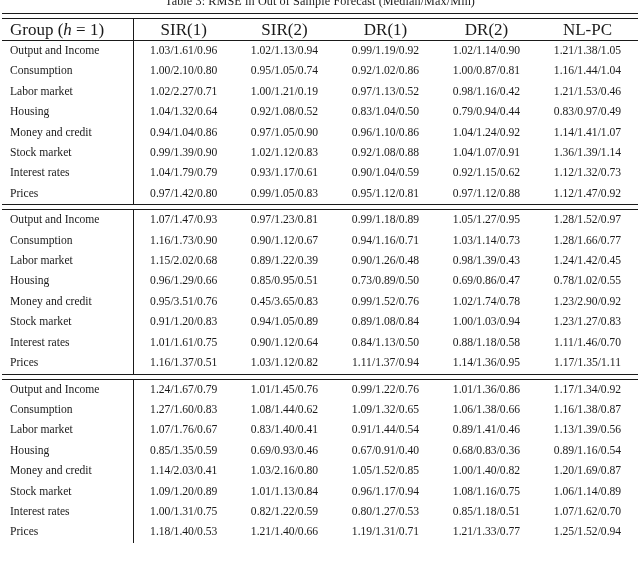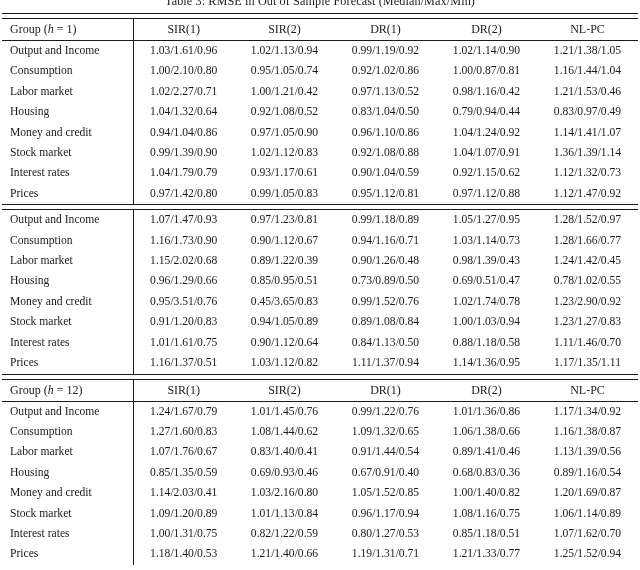--- a/index.html
+++ b/index.html
@@ -75,21 +75,21 @@
     padding: 0;
     line-height: 0;
     font-size: 0;
   }
 
   
   tr.hdr td {
     height: 21px;
     line-height: 21px;
     text-align: center;
-    font-size: 12px;
+    font-size: 17px;
   }
   tr.hdr td.grouphdr {
     text-align: left;
     padding-left: 8px;
     border-right: 1.0px solid #1a1a1a;
   }
 
   
   tr.datarow td {
     height: 20.4px;
@@ -157,21 +157,21 @@
           <td class="rowlabel">Consumption</td>
           <td>1.00/2.10/0.80</td>
           <td>0.95/1.05/0.74</td>
           <td>0.92/1.02/0.86</td>
           <td>1.00/0.87/0.81</td>
           <td>1.16/1.44/1.04</td>
         </tr>
         <tr class="datarow">
           <td class="rowlabel">Labor market</td>
           <td>1.02/2.27/0.71</td>
-          <td>1.00/1.21/0.42</td>
+          <td>1.00/1.21/0.19</td>
           <td>0.97/1.13/0.52</td>
           <td>0.98/1.16/0.42</td>
           <td>1.21/1.53/0.46</td>
         </tr>
         <tr class="datarow">
           <td class="rowlabel">Housing</td>
           <td>1.04/1.32/0.64</td>
           <td>0.92/1.08/0.52</td>
           <td>0.83/1.04/0.50</td>
           <td>0.79/0.94/0.44</td>
@@ -237,21 +237,21 @@
           <td>0.89/1.22/0.39</td>
           <td>0.90/1.26/0.48</td>
           <td>0.98/1.39/0.43</td>
           <td>1.24/1.42/0.45</td>
         </tr>
         <tr class="datarow">
           <td class="rowlabel">Housing</td>
           <td>0.96/1.29/0.66</td>
           <td>0.85/0.95/0.51</td>
           <td>0.73/0.89/0.50</td>
-          <td>0.69/0.51/0.47</td>
+          <td>0.69/0.86/0.47</td>
           <td>0.78/1.02/0.55</td>
         </tr>
         <tr class="datarow">
           <td class="rowlabel">Money and credit</td>
           <td>0.95/3.51/0.76</td>
           <td>0.45/3.65/0.83</td>
           <td>0.99/1.52/0.76</td>
           <td>1.02/1.74/0.78</td>
           <td>1.23/2.90/0.92</td>
         </tr>
@@ -275,28 +275,20 @@
           <td class="rowlabel">Prices</td>
           <td>1.16/1.37/0.51</td>
           <td>1.03/1.12/0.82</td>
           <td>1.11/1.37/0.94</td>
           <td>1.14/1.36/0.95</td>
           <td>1.17/1.35/1.11</td>
         </tr>
         <tr class="rule-mid">
           <td colspan="6" class="vline"></td>
         </tr>
-        <tr class="hdr">
-          <td class="grouphdr">Group (<span class="mathvar">h</span> = 12)</td>
-          <td>SIR(1)</td>
-          <td>SIR(2)</td>
-          <td>DR(1)</td>
-          <td>DR(2)</td>
-          <td>NL-PC</td>
-        </tr>
         <tr class="rule-single">
           <td colspan="6" class="vline"></td>
         </tr>
         <tr class="datarow">
           <td class="rowlabel">Output and Income</td>
           <td>1.24/1.67/0.79</td>
           <td>1.01/1.45/0.76</td>
           <td>0.99/1.22/0.76</td>
           <td>1.01/1.36/0.86</td>
           <td>1.17/1.34/0.92</td>

